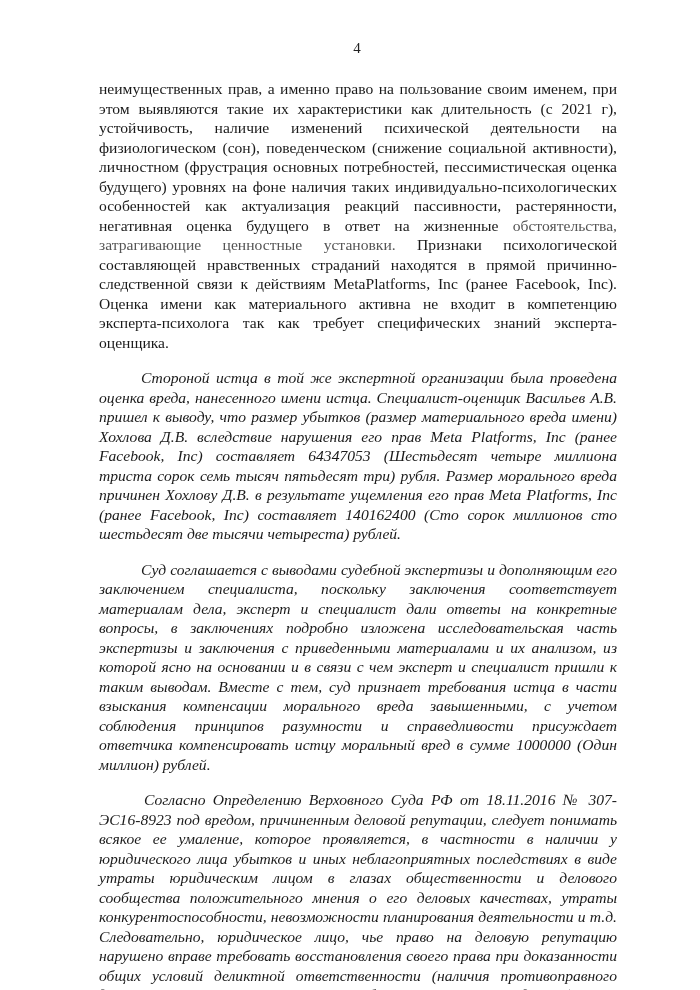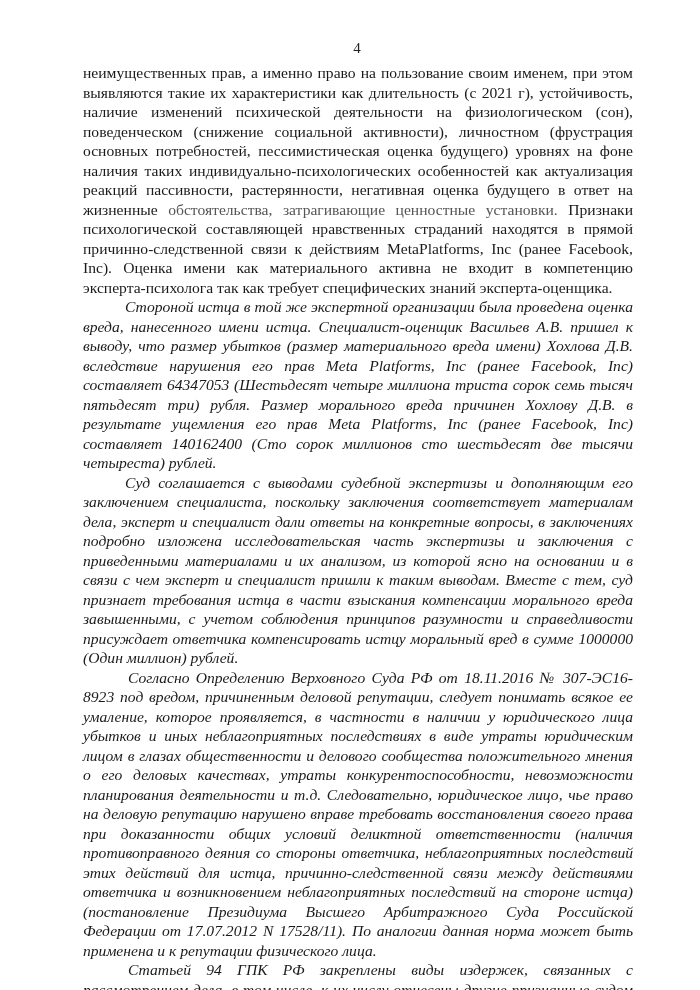--- a/index.html
+++ b/index.html
@@ -7,21 +7,21 @@
   .page { position: absolute; left: 0; top: 0; width: 700px; height: 990px; background: #fff; }
   .page-number {
     position: absolute; top: 40px; left: 0; width: 714px; text-align: center;
     font-family: "Liberation Serif", serif; font-size: 15px; color: #222;
   }
   .body-text {
     position: absolute; left: 83px; top: 63px; width: 550px;
     font-family: "Liberation Serif", serif; font-size: 15.6px; line-height: 19.5px;
     color: #1a1a1a; text-align: justify;
   }
-  .para { margin: 0; text-indent: 0; }
+  .para { margin: 16px; text-indent: 0; }
   .para.indent { text-indent: 42px; font-style: italic; }
   .para.indent-wide { text-indent: 45px; font-style: italic; }
   .muted { color: #555; }
 </style>
 </head>
 <body>
 
 <div class="page">
   <div class="page-number">4</div>
 

